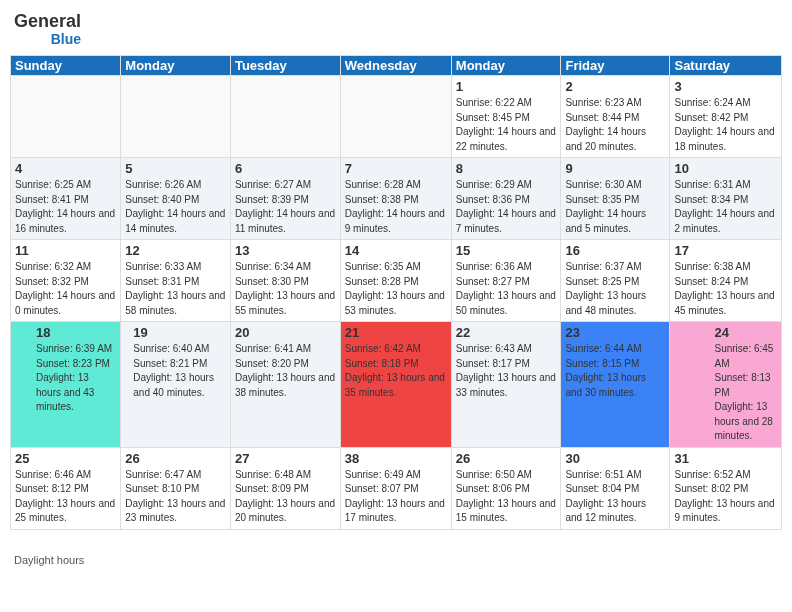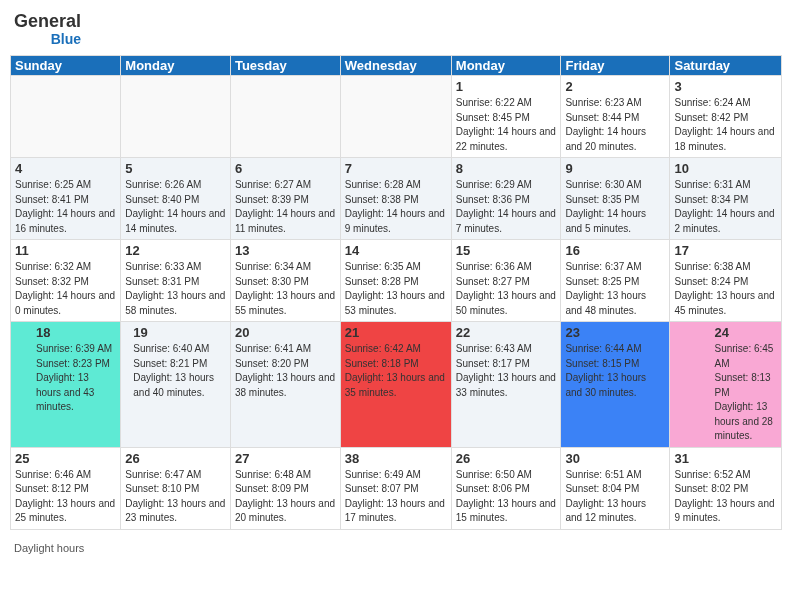--- a/index.html
+++ b/index.html
@@ -68,21 +68,21 @@
       color: #333;
       display: block;
       margin-bottom: 2px;
     }
     .day-detail {
       color: #333;
       line-height: 1.45;
       font-size: 10px;
     }
     .footer {
-      margin-top: 12px;
+      margin-top: 24px;
       font-size: 11px;
       color: #555;
       padding-left: 4px;
     }
   </style>
 </head>
 <body>
 
 <div class="header">
   <div class="logo">

